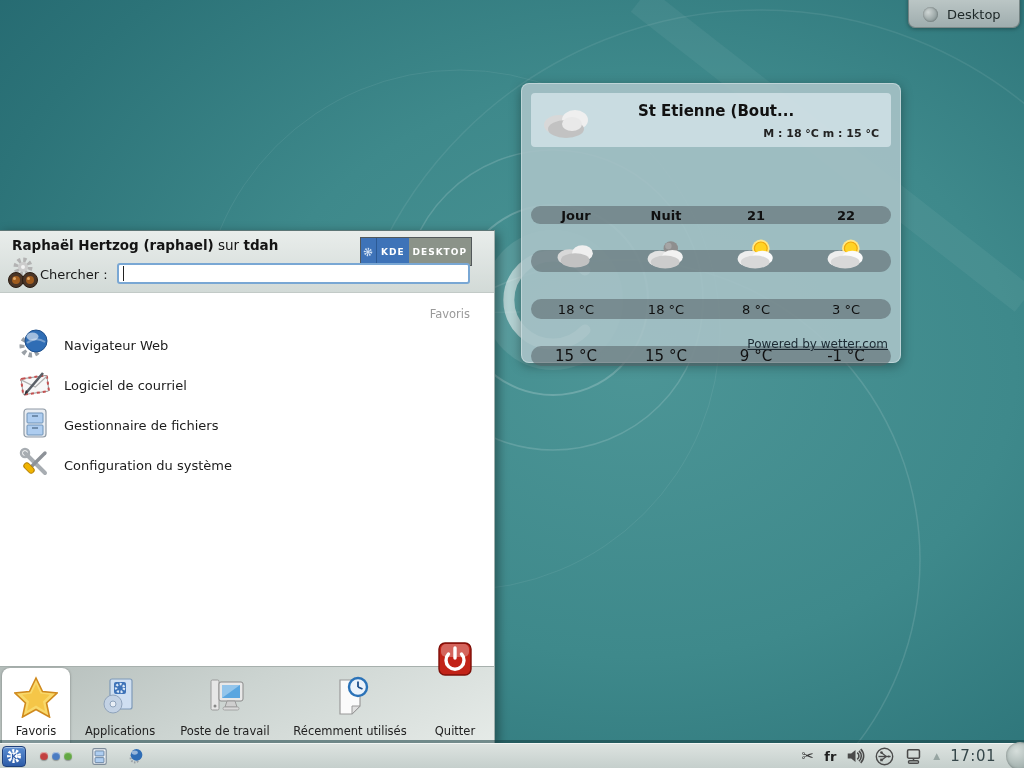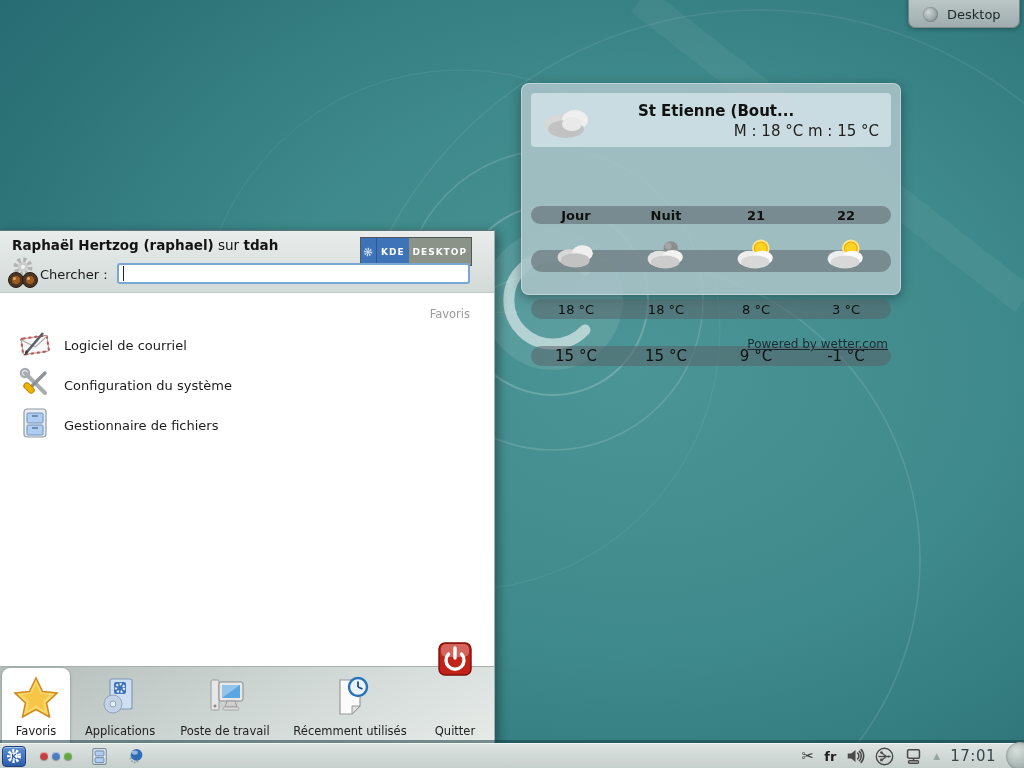--- a/index.html
+++ b/index.html
@@ -21,36 +21,36 @@
     box-shadow:0 1px 4px rgba(0,0,0,.35);
     display:flex; align-items:flex-end; padding:0 10px 5px 14px; gap:9px;
   }
   .folder-widget .fw-icon{ width:15px; height:15px; border-radius:50%;
     background:radial-gradient(circle at 35% 35%, #cfd6d5, #8f9c9c 70%);
     box-shadow:inset 0 0 2px rgba(0,0,0,.4); }
   .folder-widget .fw-title{ font-size:13px; color:#1d2727; }
 
   
   .weather{
-    position:absolute; left:521px; top:83px; width:380px; height:212px; z-index:2;
+    position:absolute; left:521px; top:83px; width:380px; height:280px; z-index:2;
     background:rgba(167,194,199,.90);
     border:1px solid rgba(230,240,242,.45); border-radius:8px;
     box-shadow:0 3px 12px rgba(0,0,0,.35);
   }
   .weather-head{
     position:absolute; left:9px; right:9px; top:9px; height:54px;
     background:rgba(212,228,233,.8); border-radius:4px;
   }
   .weather-head .big-cloud{ position:absolute; left:8px; top:8px; }
   .weather-title{
     position:absolute; left:70px; right:60px; top:9px; text-align:center;
     font-size:15px; font-weight:bold; color:#111;
   }
   .weather-summary{
-    position:absolute; right:12px; bottom:7px; font-size:15px; color:#222;
+    position:absolute; right:12px; bottom:7px; font-size:11px; color:#222;font-weight:bold;
   }
   .wx-band{
     position:absolute; left:9px; right:9px; height:18px;
     background:rgba(88,99,104,.55); border-radius:9px;
     display:grid; grid-template-columns:repeat(4,1fr); align-items:center;margin-top:40px;
   }
   .wx-band.cols  { top:82px;  font-weight:bold; font-size:13px; }
   .wx-band.icons { top:126px; height:22px; border-radius:11px; }
   .wx-band.t1    { top:175px; height:20px; border-radius:10px; font-size:13px; }
   .wx-band.t2    { top:222px; height:20px; border-radius:10px; font-size:15px; }
@@ -270,58 +270,70 @@
       </svg>
     </span>
     <label class="ko-search-label">Chercher :</label>
     <input class="ko-search-input" type="text" value="" style="">
     <span class="ko-caret"></span>
   </div>
 
   <div class="ko-content">
     <div class="ko-section-label">Favoris</div>
     <div class="ko-items">
+      <div class="ko-item">
+        <span>
+          <svg width="34" height="34" viewBox="0 0 34 34">
+            <circle cx="13" cy="20" r="9" fill="none" stroke="#9aa0a6" stroke-width="5" stroke-dasharray="3.5 3"></circle>
+            <circle cx="18" cy="15" r="11" fill="#2f6db5"></circle>
+            <circle cx="18" cy="15" r="11" fill="none" stroke="#1d4f8c" stroke-width="1"></circle>
+            <ellipse cx="14.5" cy="10.5" rx="6" ry="4" fill="rgba(255,255,255,0.55)"></ellipse>
+            <path d="M 9 17 Q 18 10 27 16" stroke="rgba(255,255,255,0.35)" stroke-width="2" fill="none"></path>
+          </svg>
+        </span>
+        <span class="ko-item-label">Navigateur Web</span>
+      </div>
       <div class="ko-item">
         <span>
           <svg width="34" height="34" viewBox="0 0 34 34">
             <g transform="rotate(-8 17 19)">
               <rect x="4" y="11" width="26" height="16" rx="1.5" fill="#f7f7f7" stroke="#9a9a9a" stroke-width="1"></rect>
               <rect x="4" y="11" width="26" height="16" rx="1.5" fill="none" stroke-dasharray="3 3" stroke="#c45050" stroke-width="2"></rect>
               <path d="M 4 12 L 17 21 L 30 12" fill="none" stroke="#b0b0b0" stroke-width="1.2"></path>
             </g>
             <line x1="8" y1="27" x2="25" y2="7" stroke="#5a5f66" stroke-width="2.6"></line>
             <polygon points="6,30 10,26 8,24" fill="#2e3338"></polygon>
           </svg>
         </span>
         <span class="ko-item-label">Logiciel de courriel</span>
       </div>
       <div class="ko-item">
         <span>
           <svg width="34" height="34" viewBox="0 0 34 34">
-            <line x1="7" y1="7" x2="27" y2="27" stroke="#a8adb2" stroke-width="4" stroke-linecap="round"></line>
-            <circle cx="7" cy="7" r="4" fill="none" stroke="#a8adb2" stroke-width="2.5"></circle>
-            <line x1="27" y1="7" x2="13" y2="21" stroke="#8d9298" stroke-width="3.4" stroke-linecap="round"></line>
-            <rect x="5" y="19" width="12" height="6" rx="3" transform="rotate(45 11 22)" fill="#f0b400" stroke="#b57f00" stroke-width="1"></rect>
-          </svg>
-        </span>
-        <span class="ko-item-label">Configuration du système</span>
-      </div>
-      <div class="ko-item">
-        <span>
-          <svg width="34" height="34" viewBox="0 0 34 34">
             <rect x="6" y="3" width="22" height="28" rx="3" fill="#e9edf2" stroke="#8f9aa5" stroke-width="1.2"></rect>
             <rect x="9" y="7" width="16" height="10" rx="1" fill="#aecdf0" stroke="#6f93b8" stroke-width="1"></rect>
             <rect x="9" y="19" width="16" height="10" rx="1" fill="#aecdf0" stroke="#6f93b8" stroke-width="1"></rect>
             <line x1="14" y1="9.5" x2="20" y2="9.5" stroke="#5d7globe997" stroke-width="1.4"></line>
             <line x1="14" y1="10" x2="20" y2="10" stroke="#5d7997" stroke-width="1.5"></line>
             <line x1="14" y1="22" x2="20" y2="22" stroke="#5d7997" stroke-width="1.5"></line>
           </svg>
         </span>
         <span class="ko-item-label">Gestionnaire de fichiers</span>
       </div>
+      <div class="ko-item">
+        <span>
+          <svg width="34" height="34" viewBox="0 0 34 34">
+            <line x1="7" y1="7" x2="27" y2="27" stroke="#a8adb2" stroke-width="4" stroke-linecap="round"></line>
+            <circle cx="7" cy="7" r="4" fill="none" stroke="#a8adb2" stroke-width="2.5"></circle>
+            <line x1="27" y1="7" x2="13" y2="21" stroke="#8d9298" stroke-width="3.4" stroke-linecap="round"></line>
+            <rect x="5" y="19" width="12" height="6" rx="3" transform="rotate(45 11 22)" fill="#f0b400" stroke="#b57f00" stroke-width="1"></rect>
+          </svg>
+        </span>
+        <span class="ko-item-label">Configuration du système</span>
+      </div>
     </div>
   </div>
 
   <div class="ko-tabs">
     <div class="ko-tab tw-favoris active">
       <span>
         <svg width="44" height="42" viewBox="0 0 44 42">
           <polygon points="22,2 28.5,15.5 43,17 32.5,27 35.5,41 22,33.5 8.5,41 11.5,27 1,17 15.5,15.5" fill="#f9d96b" stroke="#d08a1e" stroke-width="1.6"></polygon>
           <polygon points="22,8 26.5,17.5 36,18.8 29,25.5 31,35 22,29.5 13,35 15,25.5 8,18.8 17.5,17.5" fill="#f3b62c" opacity="0.55"></polygon>
         </svg>

